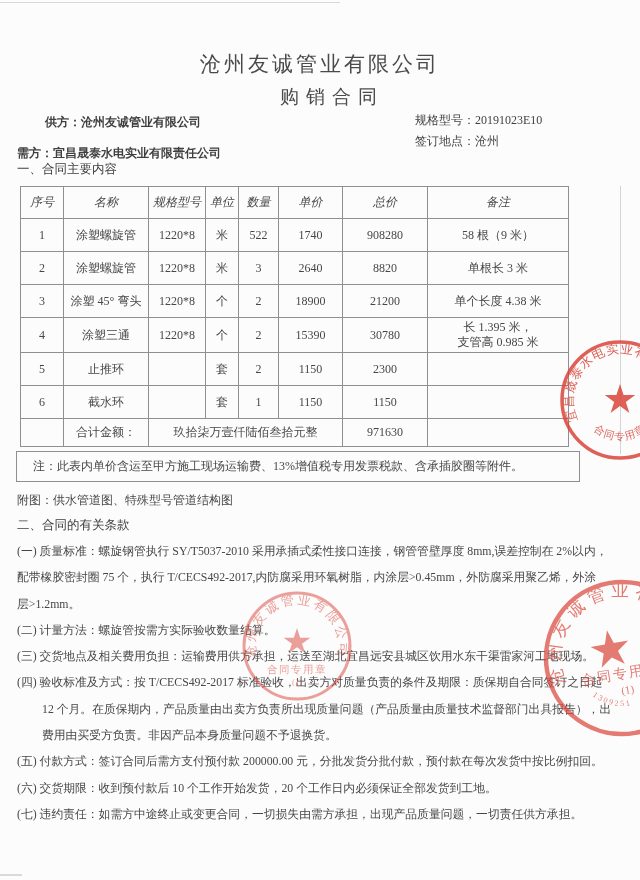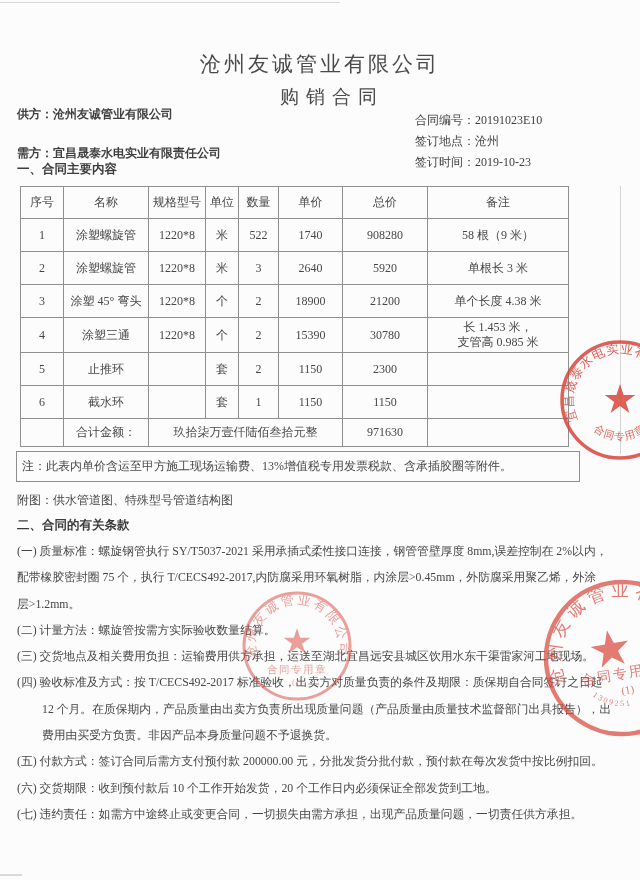--- a/index.html
+++ b/index.html
@@ -13,44 +13,44 @@
   .edge-top{position:absolute;left:0;top:2px;width:340px;height:1px;background:#d9d9d9;}
   .edge-right{position:absolute;left:620px;top:186px;width:1px;height:268px;background:#d4d4d4;}
   .edge-bottom{position:absolute;left:0;top:874px;width:22px;height:2px;background:#d9d9d9;}
 
   .doc-title{position:absolute;left:0;top:50px;width:100%;margin:0;text-align:center;
     font-size:21px;font-weight:500;letter-spacing:3px;color:#4a4a4a;}
   .doc-subtitle{position:absolute;left:0;top:84px;width:100%;margin:0;text-align:center;
     font-size:19px;font-weight:500;letter-spacing:7px;color:#4a4a4a;padding-left:12px;}
 
   .party-line{position:absolute;left:17px;font-size:12px;font-weight:600;color:#3f3f3f;}
-  .supplier-line{top:106px;} .buyer-line{top:145px;}
+  .supplier-line{top:114px;margin-left:28px;} .buyer-line{top:145px;}
   .meta-block{position:absolute;left:415px;top:110px;font-size:12px;line-height:21px;color:#3f3f3f;}
   .meta-row span{display:inline;}
-  .section-title{position:absolute;left:17px;font-size:12.5px;font-weight:700;color:#3c3c3c;}
+  .section-title{position:absolute;left:17px;font-size:12.5px;font-weight:400;color:#3c3c3c;}
   .section-1{top:161px;} .section-2{top:517px;}
 
   table.contract-table{
     position:absolute;left:20px;top:186px;width:548px;
     border-collapse:collapse;table-layout:fixed;
     font-size:12px;color:#474747;
   }
   .contract-table td,.contract-table th{
     border:1px solid #8f8f8f;text-align:center;vertical-align:middle;
     padding:2px 3px;font-weight:400;overflow:hidden;
   }
-  .contract-table thead tr{height:32px;}
+  .contract-table thead tr{height:32px;font-style:italic;}
   .contract-table tbody tr{height:33px;}
   .contract-table tr.total-row{height:28px;}
   .contract-table .cell-note{white-space:pre-line;line-height:15px;margin-top:23px;}
 
   .note-box{
     position:absolute;left:16px;top:451px;width:564px;height:31px;box-sizing:border-box;
     border:1px solid #8f8f8f;display:flex;align-items:center;
-    font-size:12px;color:#474747;padding:0 5px;white-space:nowrap;
+    font-size:12px;color:#474747;padding:0 16px;white-space:nowrap;
   }
   .attachment-line{position:absolute;left:17px;top:492px;font-size:12px;color:#474747;}
 
   .clauses{position:absolute;left:17px;top:538px;width:616px;}
   .clause-line{height:26.3px;line-height:26.3px;font-size:11.8px;white-space:nowrap;color:#474747;}
   .clause-line.indent{padding-left:25px;}
 
   
   .stamp{position:absolute;pointer-events:none;}
   .stamp circle{fill:none;stroke:#d9453a;}
@@ -70,23 +70,22 @@
   <div class="edge-bottom"></div>
 
   <h1 class="doc-title">沧州友诚管业有限公司</h1>
   <h2 class="doc-subtitle">购销合同</h2>
 
   <div class="party-line supplier-line"><span>供方：</span><span>沧州友诚管业有限公司</span></div>
 
   <div class="party-line buyer-line"><span>需方：</span><span>宜昌晟泰水电实业有限责任公司</span></div>
 
   <div class="meta-block">
-    <div class="meta-row"><span>合同编号：</span><span>20191023E10</span></div>
+    <div class="meta-row"><span>规格型号：</span><span>20191023E10</span></div>
     <div class="meta-row"><span>签订地点：</span><span>沧州</span></div>
-    <div class="meta-row"><span>签订时间：</span><span>2019-10-23</span></div>
   </div>
 
   <div class="section-title section-1">一、合同主要内容</div>
 
   <table class="contract-table">
     <colgroup>
       <col style="width:43px">
         <col style="width:85px">
         <col style="width:57px">
         <col style="width:33px">
@@ -118,42 +117,42 @@
           <td>908280</td>
           <td class="cell-note">58 根（9 米）</td>
         </tr>
         <tr>
           <td>2</td>
           <td>涂塑螺旋管</td>
           <td>1220*8</td>
           <td>米</td>
           <td>3</td>
           <td>2640</td>
-          <td>5920</td>
+          <td>8820</td>
           <td class="cell-note">单根长 3 米</td>
         </tr>
         <tr>
           <td>3</td>
           <td>涂塑 45° 弯头</td>
           <td>1220*8</td>
           <td>个</td>
           <td>2</td>
           <td>18900</td>
           <td>21200</td>
           <td class="cell-note">单个长度 4.38 米</td>
         </tr>
         <tr>
           <td>4</td>
           <td>涂塑三通</td>
           <td>1220*8</td>
           <td>个</td>
           <td>2</td>
           <td>15390</td>
           <td>30780</td>
-          <td class="cell-note">长 1.453 米，
+          <td class="cell-note">长 1.395 米，
 支管高 0.985 米</td>
         </tr>
         <tr>
           <td>5</td>
           <td>止推环</td>
           <td></td>
           <td>套</td>
           <td>2</td>
           <td>1150</td>
           <td>2300</td>
@@ -181,21 +180,21 @@
     </tbody>
   </table>
 
   <div class="note-box">注：此表内单价含运至甲方施工现场运输费、13%增值税专用发票税款、含承插胶圈等附件。</div>
 
   <div class="attachment-line">附图：供水管道图、特殊型号管道结构图</div>
 
   <div class="section-title section-2">二、合同的有关条款</div>
 
   <div class="clauses">
-      <div class="clause-line">(一) 质量标准：螺旋钢管执行 SY/T5037-2021 采用承插式柔性接口连接，钢管管壁厚度 8mm,误差控制在 2%以内，</div>
+      <div class="clause-line">(一) 质量标准：螺旋钢管执行 SY/T5037-2010 采用承插式柔性接口连接，钢管管壁厚度 8mm,误差控制在 2%以内，</div>
       <div class="clause-line">配带橡胶密封圈 75 个，执行 T/CECS492-2017,内防腐采用环氧树脂，内涂层&gt;0.45mm，外防腐采用聚乙烯，外涂</div>
       <div class="clause-line">层&gt;1.2mm。</div>
       <div class="clause-line">(二) 计量方法：螺旋管按需方实际验收数量结算。</div>
       <div class="clause-line">(三) 交货地点及相关费用负担：运输费用供方承担，运送至湖北宜昌远安县城区饮用水东干渠雷家河工地现场。</div>
       <div class="clause-line">(四) 验收标准及方式：按 T/CECS492-2017 标准验收，出卖方对质量负责的条件及期限：质保期自合同签订之日起</div>
       <div class="clause-line indent">12 个月。在质保期内，产品质量由出卖方负责所出现质量问题（产品质量由质量技术监督部门出具报告），出</div>
       <div class="clause-line indent">费用由买受方负责。非因产品本身质量问题不予退换货。</div>
       <div class="clause-line">(五) 付款方式：签订合同后需方支付预付款 200000.00 元，分批发货分批付款，预付款在每次发货中按比例扣回。</div>
       <div class="clause-line">(六) 交货期限：收到预付款后 10 个工作开始发货，20 个工作日内必须保证全部发货到工地。</div>
       <div class="clause-line">(七) 违约责任：如需方中途终止或变更合同，一切损失由需方承担，出现产品质量问题，一切责任供方承担。</div>

